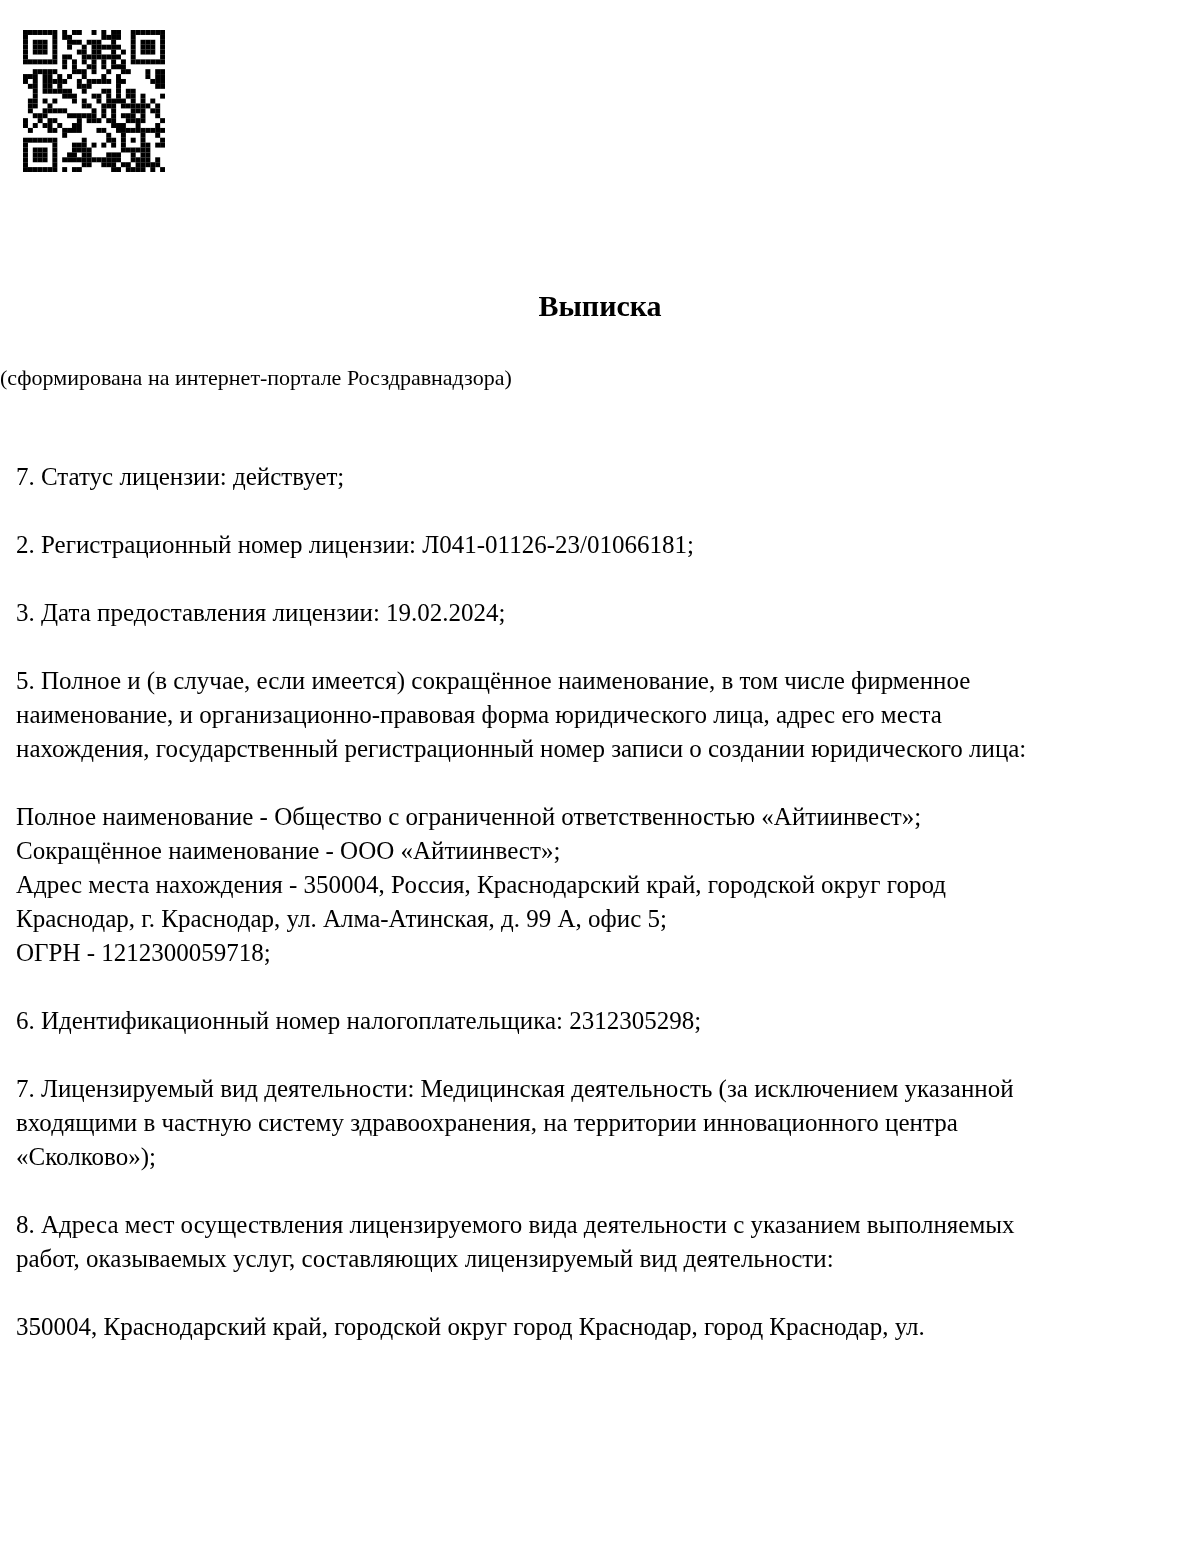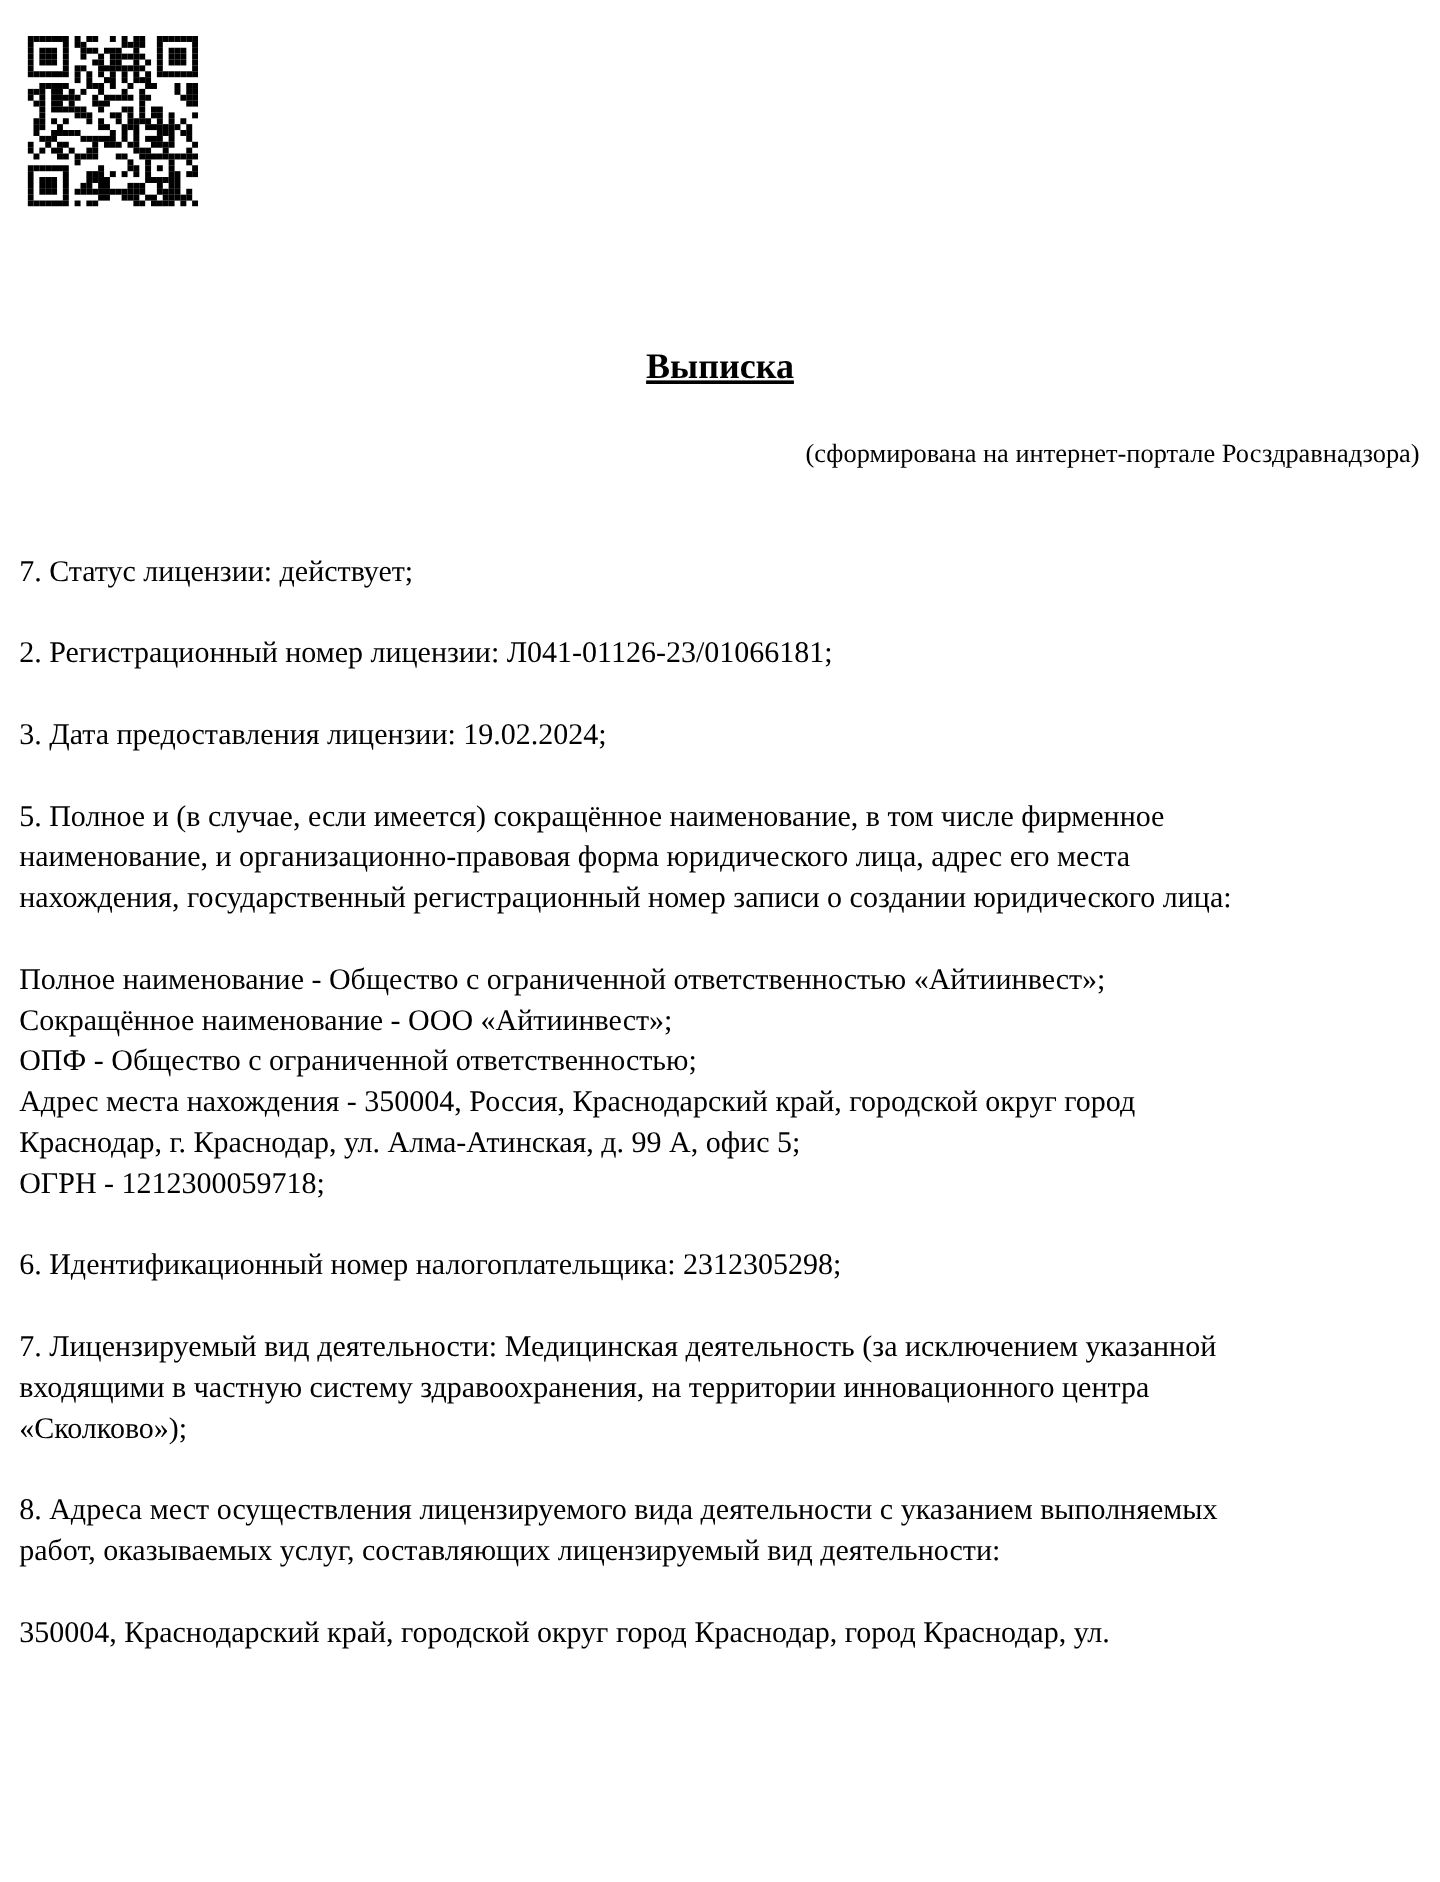--- a/index.html
+++ b/index.html
@@ -20,26 +20,24 @@
     top: 30px;
     width: 142px;
     height: 142px;
   }
   .doc-title {
     margin: 0;
     text-align: center;
     font-size: 30px;
     line-height: 42px;
     font-weight: 700;
-    text-decoration: underline;
   }
   .doc-note {
     margin-top: 36px;
     padding-right: 17px;
-    text-align: right;
     font-size: 22px;
     line-height: 30px;
   }
   .doc-body {
     margin-top: 67px;
     padding-left: 16px;
     padding-right: 40px;
     font-size: 25px;
     line-height: 34px;
   }
@@ -499,21 +497,20 @@
         <div class="line">3. Дата предоставления лицензии: 19.02.2024;</div>
       </div>
       <div class="para">
         <div class="line">5. Полное и (в случае, если имеется) сокращённое наименование, в том числе фирменное</div>
         <div class="line">наименование, и организационно-правовая форма юридического лица, адрес его места</div>
         <div class="line">нахождения, государственный регистрационный номер записи о создании юридического лица:</div>
       </div>
       <div class="para">
         <div class="line">Полное наименование - Общество с ограниченной ответственностью «Айтиинвест»;</div>
         <div class="line">Сокращённое наименование - ООО «Айтиинвест»;</div>
-        <div class="line">ОПФ - Общество с ограниченной ответственностью;</div>
         <div class="line">Адрес места нахождения - 350004, Россия, Краснодарский край, городской округ город</div>
         <div class="line">Краснодар, г. Краснодар, ул. Алма-Атинская, д. 99 А, офис 5;</div>
         <div class="line">ОГРН - 1212300059718;</div>
       </div>
       <div class="para">
         <div class="line">6. Идентификационный номер налогоплательщика: 2312305298;</div>
       </div>
       <div class="para">
         <div class="line">7. Лицензируемый вид деятельности: Медицинская деятельность (за исключением указанной</div>
         <div class="line">входящими в частную систему здравоохранения, на территории инновационного центра</div>

